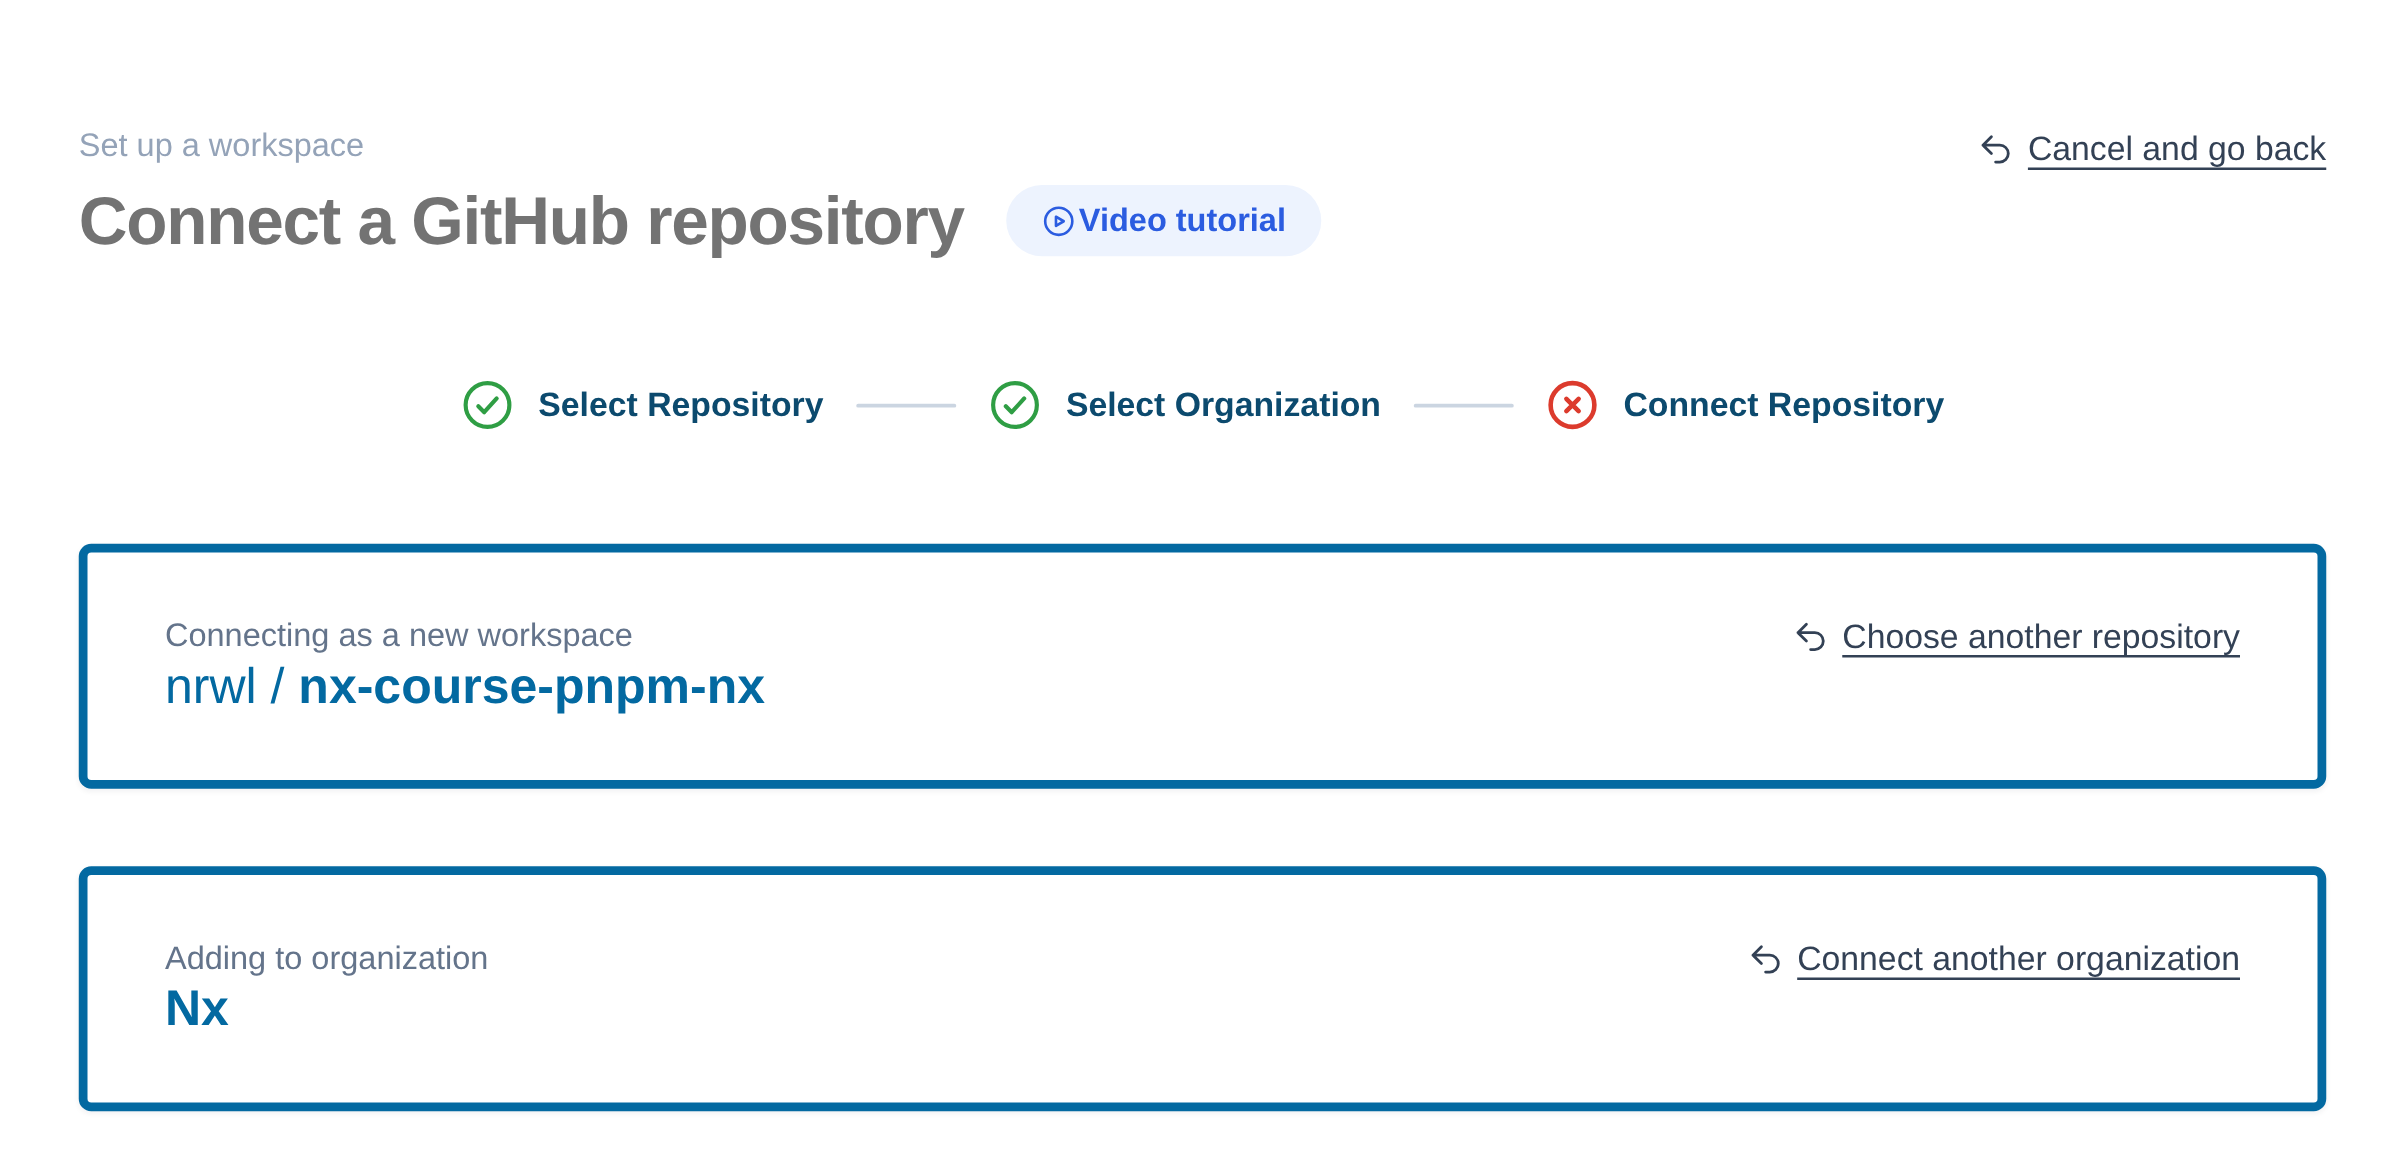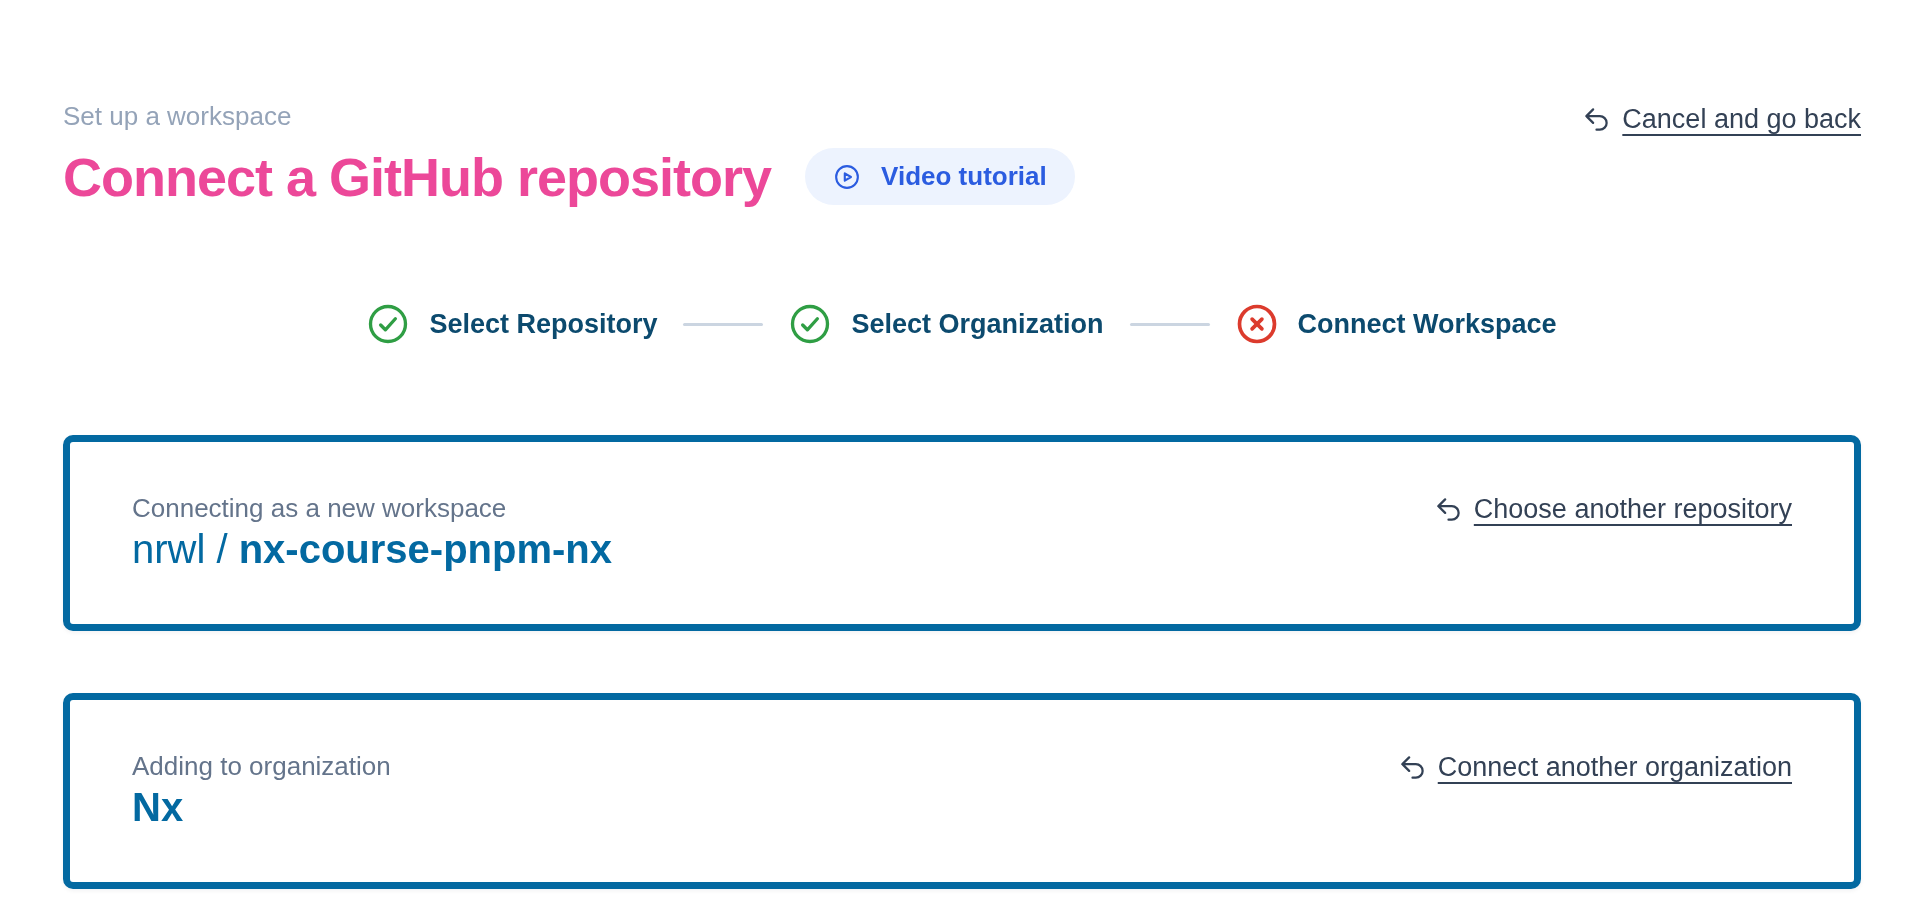--- a/index.html
+++ b/index.html
@@ -13,24 +13,24 @@
   .page { width: 100%; height: 100%; padding: 102px 63px 13px 63px; }
 
   
   .topbar { display: flex; justify-content: space-between; align-items: flex-start; }
   .eyebrow {
     font-size: 26px; line-height: 1.1; color: #94a3b8; font-weight: 400;
   }
   .title-row { display: flex; align-items: center; gap: 34px; margin-top: 16px; }
   .title {
     font-size: 54px; line-height: 1.12; font-weight: 800;
-    letter-spacing: -1px; color: #ec4899;
+    letter-spacing: -1px; color: #737373;
   }
   .video-pill {
-    display: inline-flex; align-items: center; gap: 20px;
+    display: inline-flex; align-items: center; gap: 2px;
     background: #edf3fe; border: none; border-radius: 9999px;
     padding: 13px 28px; cursor: pointer;
   }
   .video-pill .label { font-size: 26px; font-weight: 700; color: #2b5ce0; }
   .link {
     display: inline-flex; align-items: center; gap: 12px;
     color: #334155; font-size: 27px; text-decoration: none; cursor: pointer;
   }
   .link .label {
     text-decoration: underline;
@@ -120,21 +120,21 @@
       <span class="step-label">Select Organization</span>
     </div>
     <div class="connector"></div>
     <div class="step">
       <span>
         <svg class="step-icon" viewBox="0 0 24 24" fill="none" stroke="#dc3b2d" stroke-width="2.1" stroke-linecap="round" stroke-linejoin="round">
           <circle cx="12" cy="12" r="10"></circle>
           <path d="M9.2 9.2 14.8 14.8 M14.8 9.2 9.2 14.8"></path>
         </svg>
       </span>
-      <span class="step-label">Connect Workspace</span>
+      <span class="step-label">Connect Repository</span>
     </div>
   </div>
 
   <div class="card card-1">
     <div>
       <div class="card-label">Connecting as a new workspace</div>
       <div class="card-value">
         <span class="prefix">nrwl / </span><span class="bold">nx-course-pnpm-nx</span>
       </div>
     </div>

